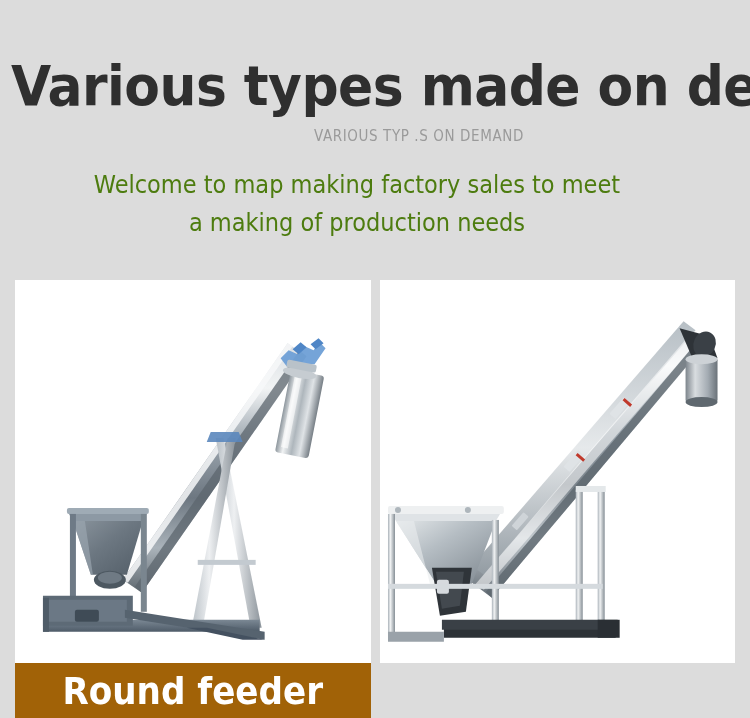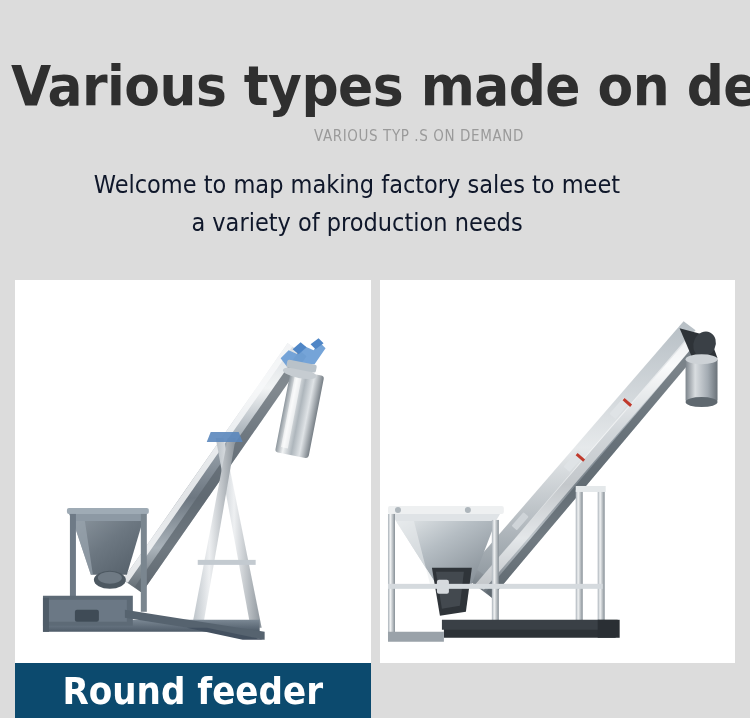--- a/index.html
+++ b/index.html
@@ -60,21 +60,21 @@
   .desc {
     position: absolute;
     left: 0;
     top: 166px;
     width: 714px;
     text-align: center;
     font-family: "Liberation Sans Narrow", "DejaVu Sans Condensed", "Liberation Sans", sans-serif;
     font-weight: 400;
     font-size: 25px;
     line-height: 38px;
-    color: #0f172a;
+    color: #4d7c0f;
   }
   .desc-line { display: block; }
 
   
   .cards {
     position: absolute;
     left: 15px;
     top: 280px;
     width: 720px;
     height: 438px;
@@ -91,21 +91,21 @@
   .photo {
     position: relative;
     width: 100%;
     height: 383px;
     background: #ffffff;
     overflow: hidden;
   }
   .caption {
     width: 100%;
     height: 55px;
-    background: #0c4a6e;
+    background: #a16207;
     color: #ffffff;
     display: flex;
     align-items: center;
     justify-content: center;
     font-family: "Liberation Sans Narrow", "DejaVu Sans Condensed", "Liberation Sans", sans-serif;
     font-weight: 700;
     font-size: 38px;
     letter-spacing: 0px;
     white-space: nowrap;
   }
@@ -115,21 +115,21 @@
 </head>
 <body>
 
 <div class="header">
   <h1 class="main-title">Various types made on demand</h1>
 
   <div class="sub-title">VARIOUS TYP .S ON DEMAND</div>
 
   <div class="desc">
     <span class="desc-line">Welcome to map making factory sales to meet</span>
-    <span class="desc-line">a variety of production needs</span>
+    <span class="desc-line">a making of production needs</span>
   </div>
 </div>
 
 <div class="cards">
 
   <div class="card">
     <div class="photo">
       <svg viewBox="0 0 356 383" preserveAspectRatio="xMidYMid meet">
         <defs>
           <linearGradient id="tubeG" x1="0" y1="0" x2="0" y2="1">

